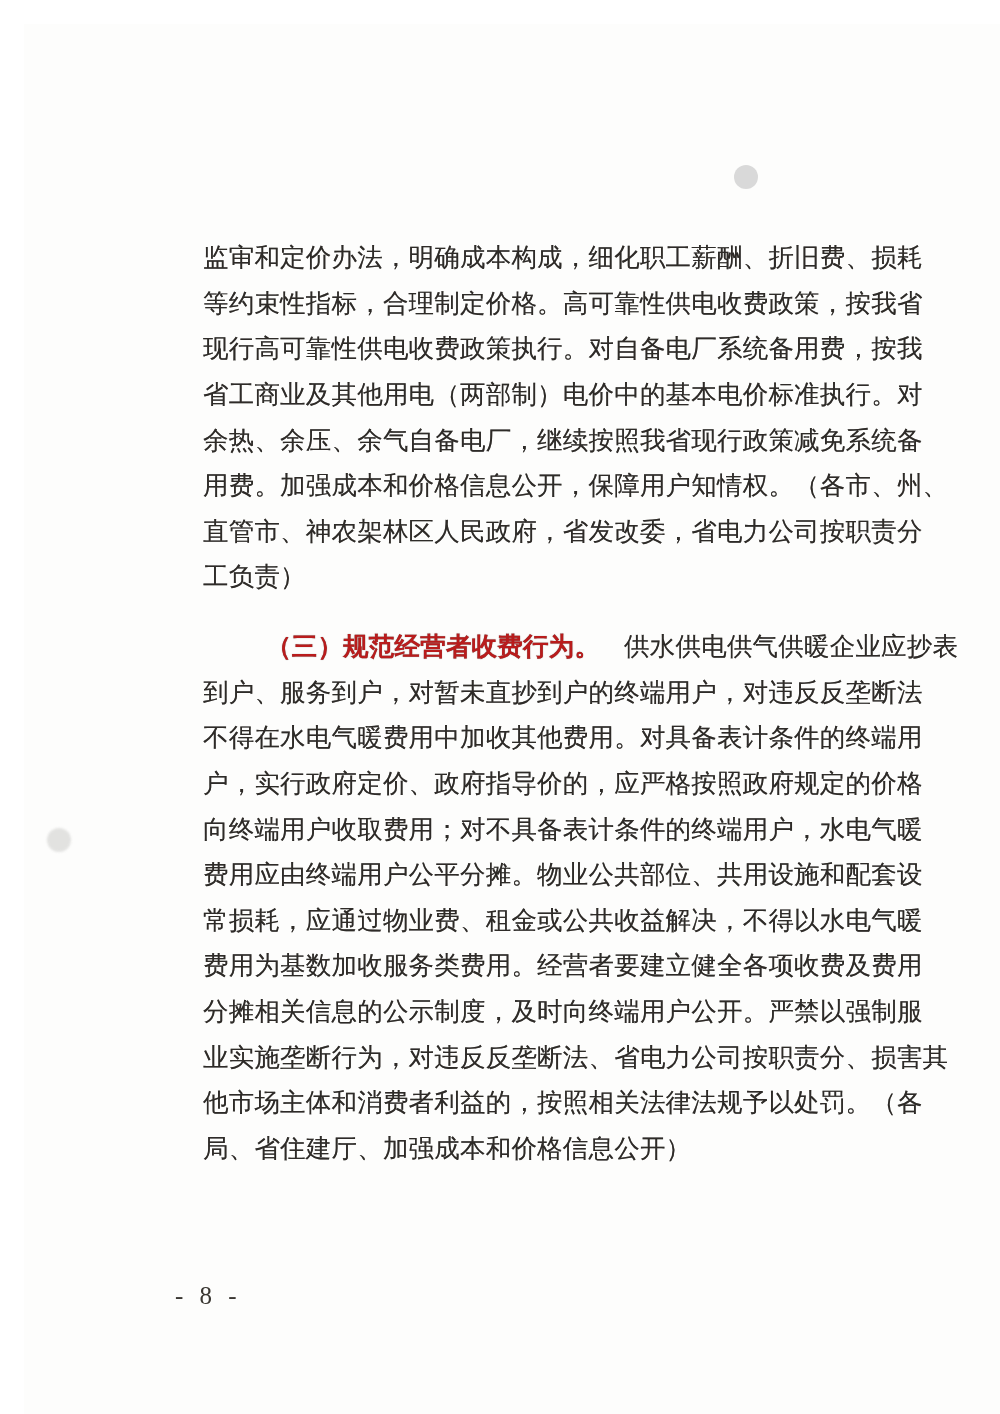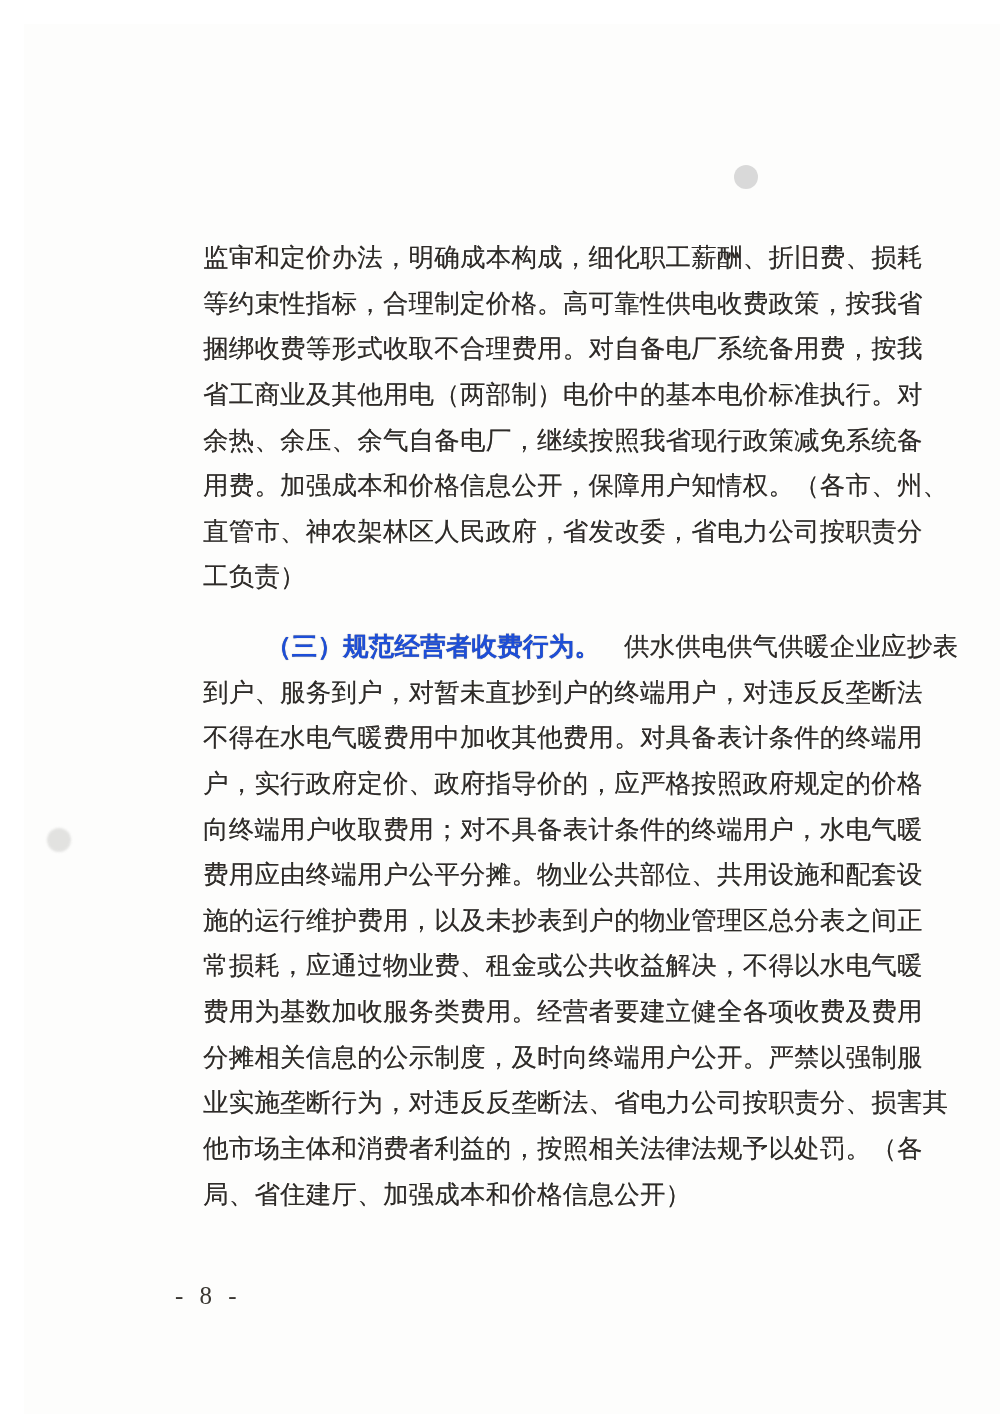--- a/index.html
+++ b/index.html
@@ -34,21 +34,21 @@
   }
   .line.partial {
     text-align: right;
     text-align-last: left;
   }
   .line.indent {
     text-indent: 51px;
   }
   .heading-bold {
     font-weight: bold;
-    color: #1d4ed8;
+    color: #b91c1c;
     text-shadow: 0 0 0.8px rgba(34,31,28,0.7);
   }
   .page-number {
     position: absolute;
     left: 139px;
     top: 1245px;
     font-size: 25px;
     line-height: 30px;
     color: #3a3732;
     letter-spacing: 5px;
@@ -77,38 +77,37 @@
 <div class="page">
 
   <div class="speck speck-a"></div>
   <div class="speck speck-b"></div>
 
   <div class="textblock">
 
     <div>
       <div class="line">监审和定价办法，明确成本构成，细化职工薪酬、折旧费、损耗</div>
       <div class="line">等约束性指标，合理制定价格。高可靠性供电收费政策，按我省</div>
-      <div class="line">捆绑收费等形式收取不合理费用。对自备电厂系统备用费，按我</div>
+      <div class="line">现行高可靠性供电收费政策执行。对自备电厂系统备用费，按我</div>
       <div class="line">省工商业及其他用电（两部制）电价中的基本电价标准执行。对</div>
       <div class="line">余热、余压、余气自备电厂，继续按照我省现行政策减免系统备</div>
       <div class="line">用费。加强成本和价格信息公开，保障用户知情权。（各市、州、</div>
       <div class="line">直管市、神农架林区人民政府，省发改委，省电力公司按职责分</div>
       <div class="line partial">工负责）</div>
     </div>
 
     <div>
       <div class="line indent">
         <span class="heading-bold">（三）规范经营者收费行为。</span><span>供水供电供气供暖企业应抄表</span>
       </div>
       <div class="line">到户、服务到户，对暂未直抄到户的终端用户，对违反反垄断法</div>
       <div class="line">不得在水电气暖费用中加收其他费用。对具备表计条件的终端用</div>
       <div class="line">户，实行政府定价、政府指导价的，应严格按照政府规定的价格</div>
       <div class="line">向终端用户收取费用；对不具备表计条件的终端用户，水电气暖</div>
       <div class="line">费用应由终端用户公平分摊。物业公共部位、共用设施和配套设</div>
-      <div class="line">施的运行维护费用，以及未抄表到户的物业管理区总分表之间正</div>
       <div class="line">常损耗，应通过物业费、租金或公共收益解决，不得以水电气暖</div>
       <div class="line">费用为基数加收服务类费用。经营者要建立健全各项收费及费用</div>
       <div class="line">分摊相关信息的公示制度，及时向终端用户公开。严禁以强制服</div>
       <div class="line">业实施垄断行为，对违反反垄断法、省电力公司按职责分、损害其</div>
       <div class="line">他市场主体和消费者利益的，按照相关法律法规予以处罚。（各</div>
       <div class="line partial">局、省住建厅、加强成本和价格信息公开）</div>
     </div>
 
   </div>
 

